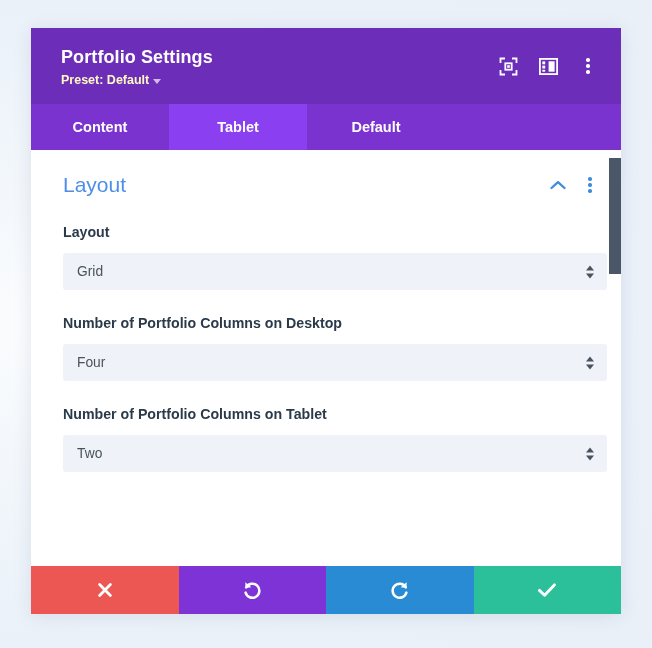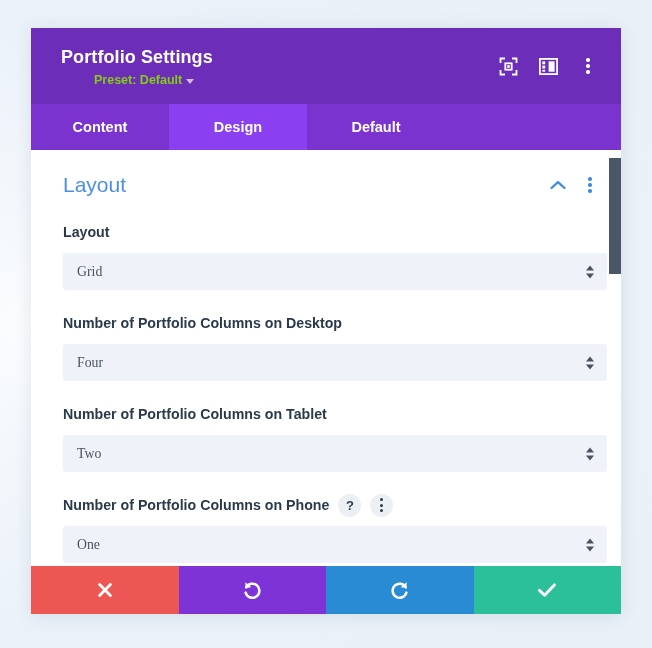--- a/index.html
+++ b/index.html
@@ -42,29 +42,28 @@
   .hdr-left { display: flex; flex-direction: column; justify-content: center; }
   .hdr-title {
     color: #ffffff;
     font-size: 18px;
     font-weight: bold;
     letter-spacing: .1px;
     line-height: 26px;
   }
   .hdr-preset {
     margin-top: 3px;
-    color: #84cc16;
+    color: #fef9c3;
     font-size: 12.5px;
     font-weight: bold;
     line-height: 15px;
     display: flex;
     align-items: center;
     gap: 4px;
     cursor: pointer;
-    margin-left: 33px;
   }
   .caret-dn {
     width: 0; height: 0;
     border-left: 4px solid transparent;
     border-right: 4px solid transparent;
     border-top: 5px solid #d2bbe9;
     display: inline-block;
     margin-top: 2px;
   }
   .hdr-right { display: flex; align-items: center; gap: 18px; padding-right: 4px;}
@@ -158,21 +157,20 @@
   .select {
     position: relative;
     height: 37px;
     background: #eff2f8;
     border-radius: 3px;
     display: flex;
     align-items: center;
     padding: 0 34px 0 14px;
     cursor: pointer;
     box-sizing: border-box;
-    font-family: Liberation Serif, serif;
   }
   .select-value {
     font-size: 13.8px;
     color: #49535e;
     line-height: 18px;
   }
   .select-arrows {
     position: absolute;
     right: 13px;
     top: 50%;
@@ -277,21 +275,21 @@
           </span>
       </div>
     </div>
   </div>
 
   <div class="tabs">
     <div class="tab">
       <span>Content</span>
     </div>
     <div class="tab active">
-      <span>Design</span>
+      <span>Tablet</span>
     </div>
     <div class="tab">
       <span>Default</span>
     </div>
   </div>
 
   <div class="body">
     <div class="scroll-area">
 
       <div class="section-head">
@@ -344,42 +342,20 @@
         </div>
         <div class="select">
           <span class="select-value">Two</span>
           <span class="select-arrows">
             <span class="tri-up"></span>
             <span class="tri-dn"></span>
           </span>
         </div>
       </div>
 
-      <div class="field">
-        <div class="field-label-row">
-          <span class="field-label">Number of Portfolio Columns on Phone</span>
-          <span class="pill-icon">
-            <span class="qm">?</span>
-          </span>
-          <span class="pill-icon">
-            <span class="dots-v">
-                <i></i>
-                <i></i>
-                <i></i>
-              </span>
-          </span>
-        </div>
-        <div class="select">
-          <span class="select-value">One</span>
-          <span class="select-arrows">
-            <span class="tri-up"></span>
-            <span class="tri-dn"></span>
-          </span>
-        </div>
-      </div>
 
     </div>
 
     <div class="scrollbar-track">
       <div class="scrollbar-thumb"></div>
     </div>
   </div>
 
   <div class="footer">
     <div class="fbtn cancel">

